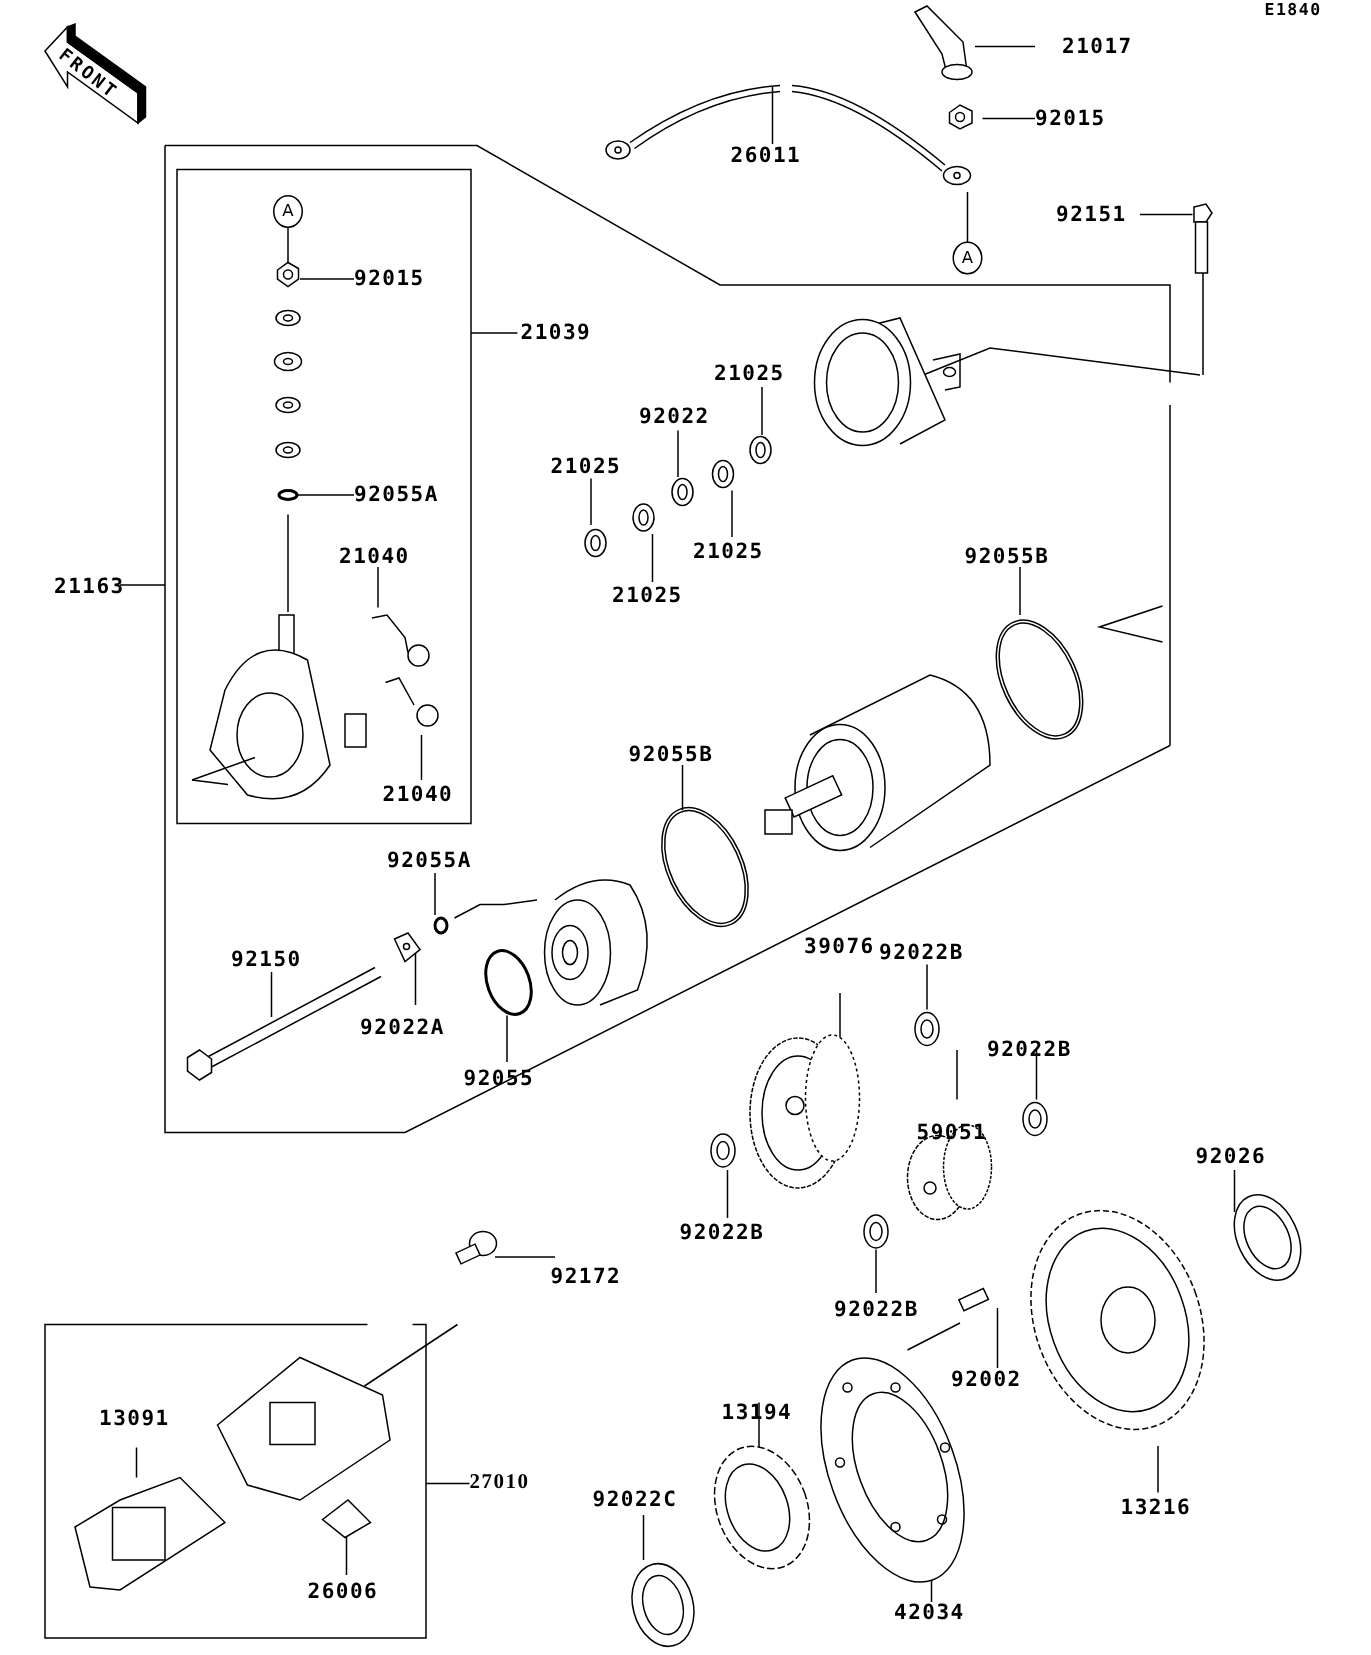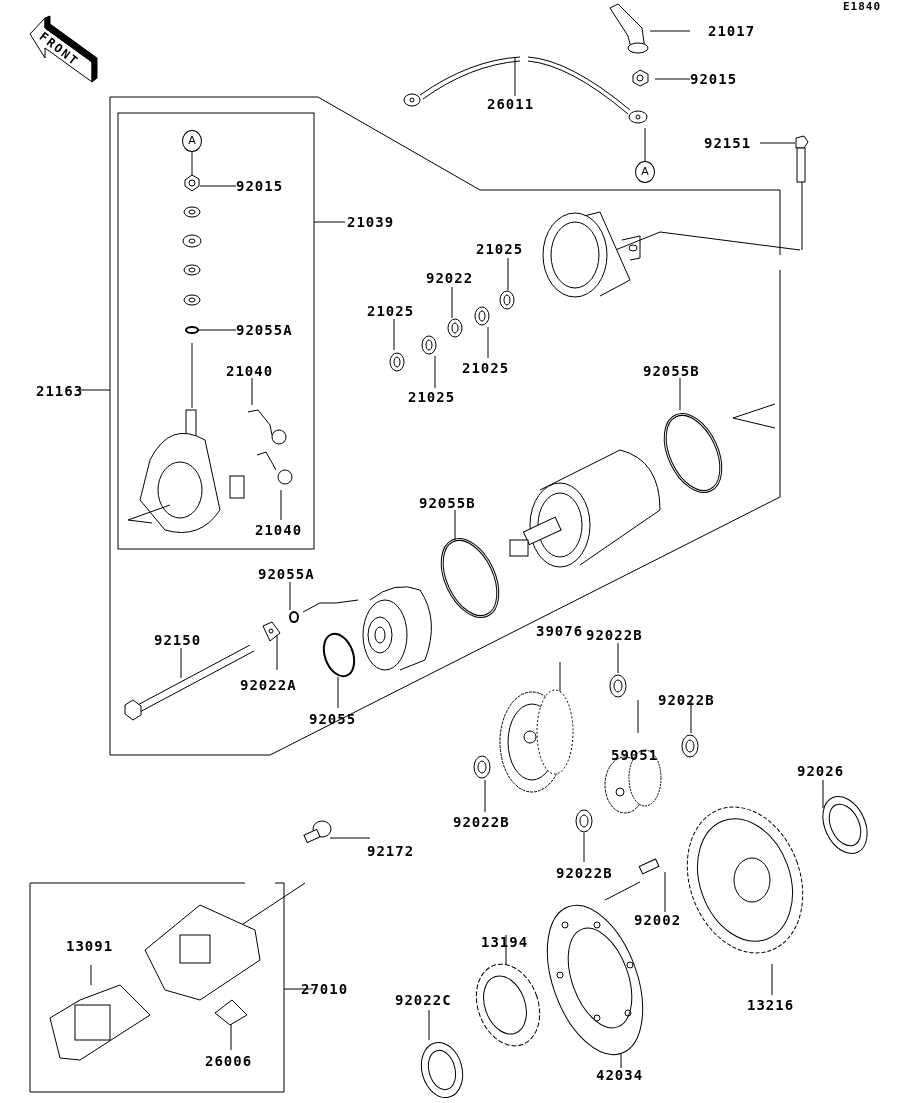--- a/index.html
+++ b/index.html
@@ -297,19 +297,19 @@
 <span class="lbl" style="left:536px;top:624px;">39076</span>
 <span class="lbl" style="left:658px;top:693px;">92022B</span>
 <span class="lbl" style="left:611px;top:713px;margin-top:35px;">59051</span>
 <span class="lbl" style="left:453px;top:815px;">92022B</span>
 <span class="lbl" style="left:556px;top:866px;">92022B</span>
 <span class="lbl" style="left:797px;top:764px;">92026</span>
 
 <span class="lbl" style="left:367px;top:831px;margin-top:13px;">92172</span>
 <span class="lbl" style="left:634px;top:913px;">92002</span>
 <span class="lbl" style="left:66px;top:939px;">13091</span>
-<span class="lbl" style="left:301px;top:982px;">27010</span>
+<span class="lbl" style="left:313px;top:982px;font-family:Liberation Serif, serif;">27010</span>
 <span class="lbl" style="left:205px;top:1054px;">26006</span>
 <span class="lbl" style="left:481px;top:935px;">13194</span>
 <span class="lbl" style="left:395px;top:993px;">92022C</span>
 <span class="lbl" style="left:596px;top:1068px;">42034</span>
 <span class="lbl" style="left:747px;top:998px;">13216</span>
 </div>
 
 </body></html>

